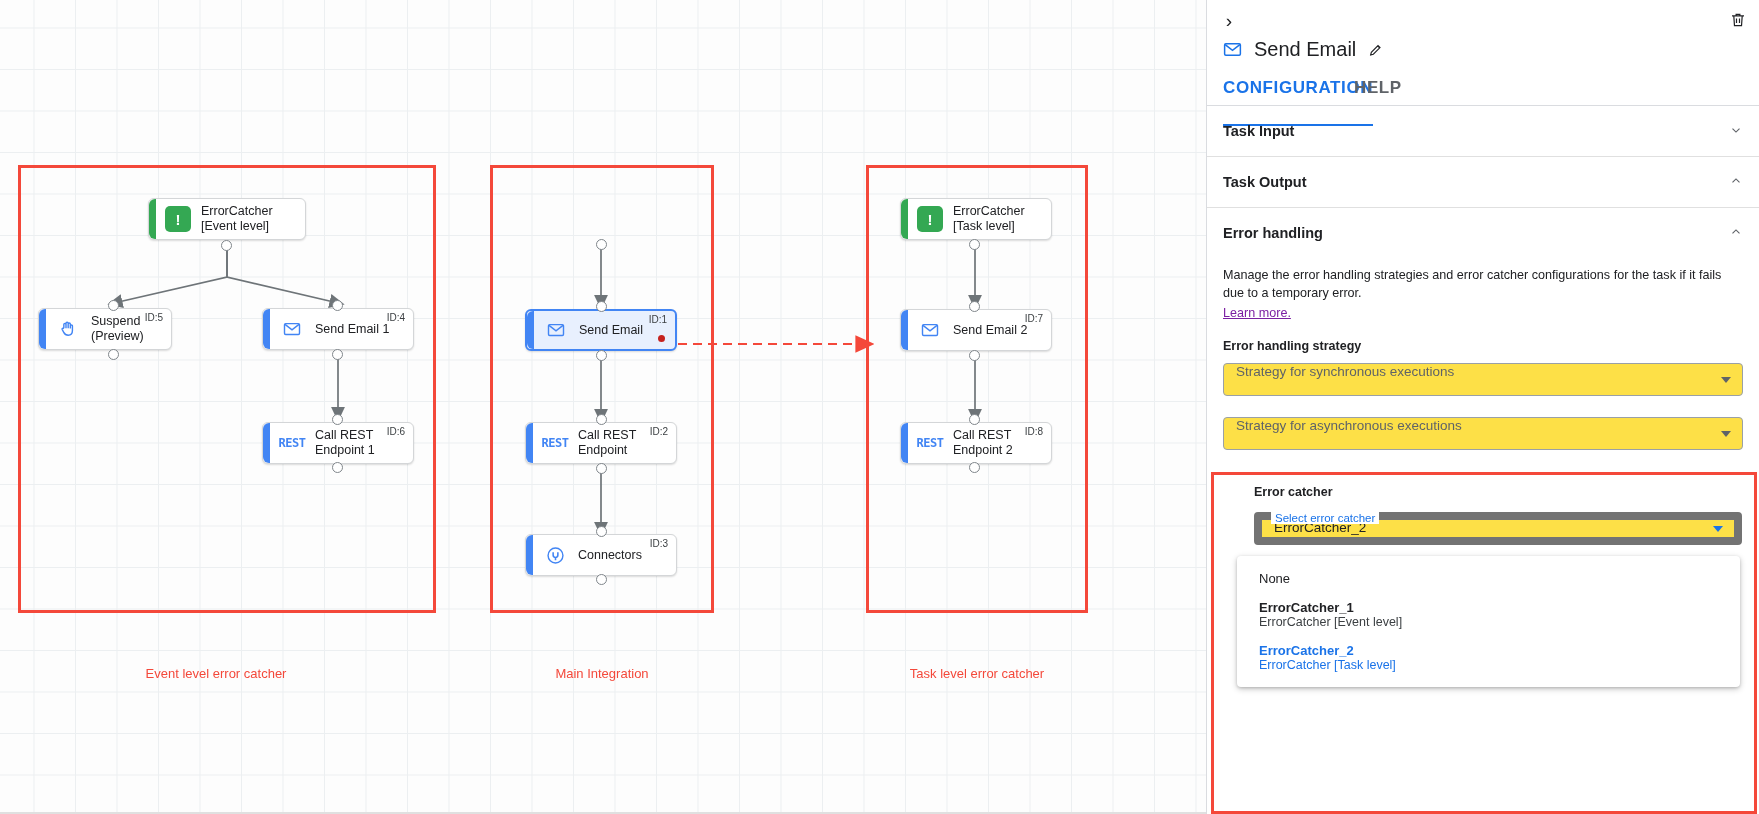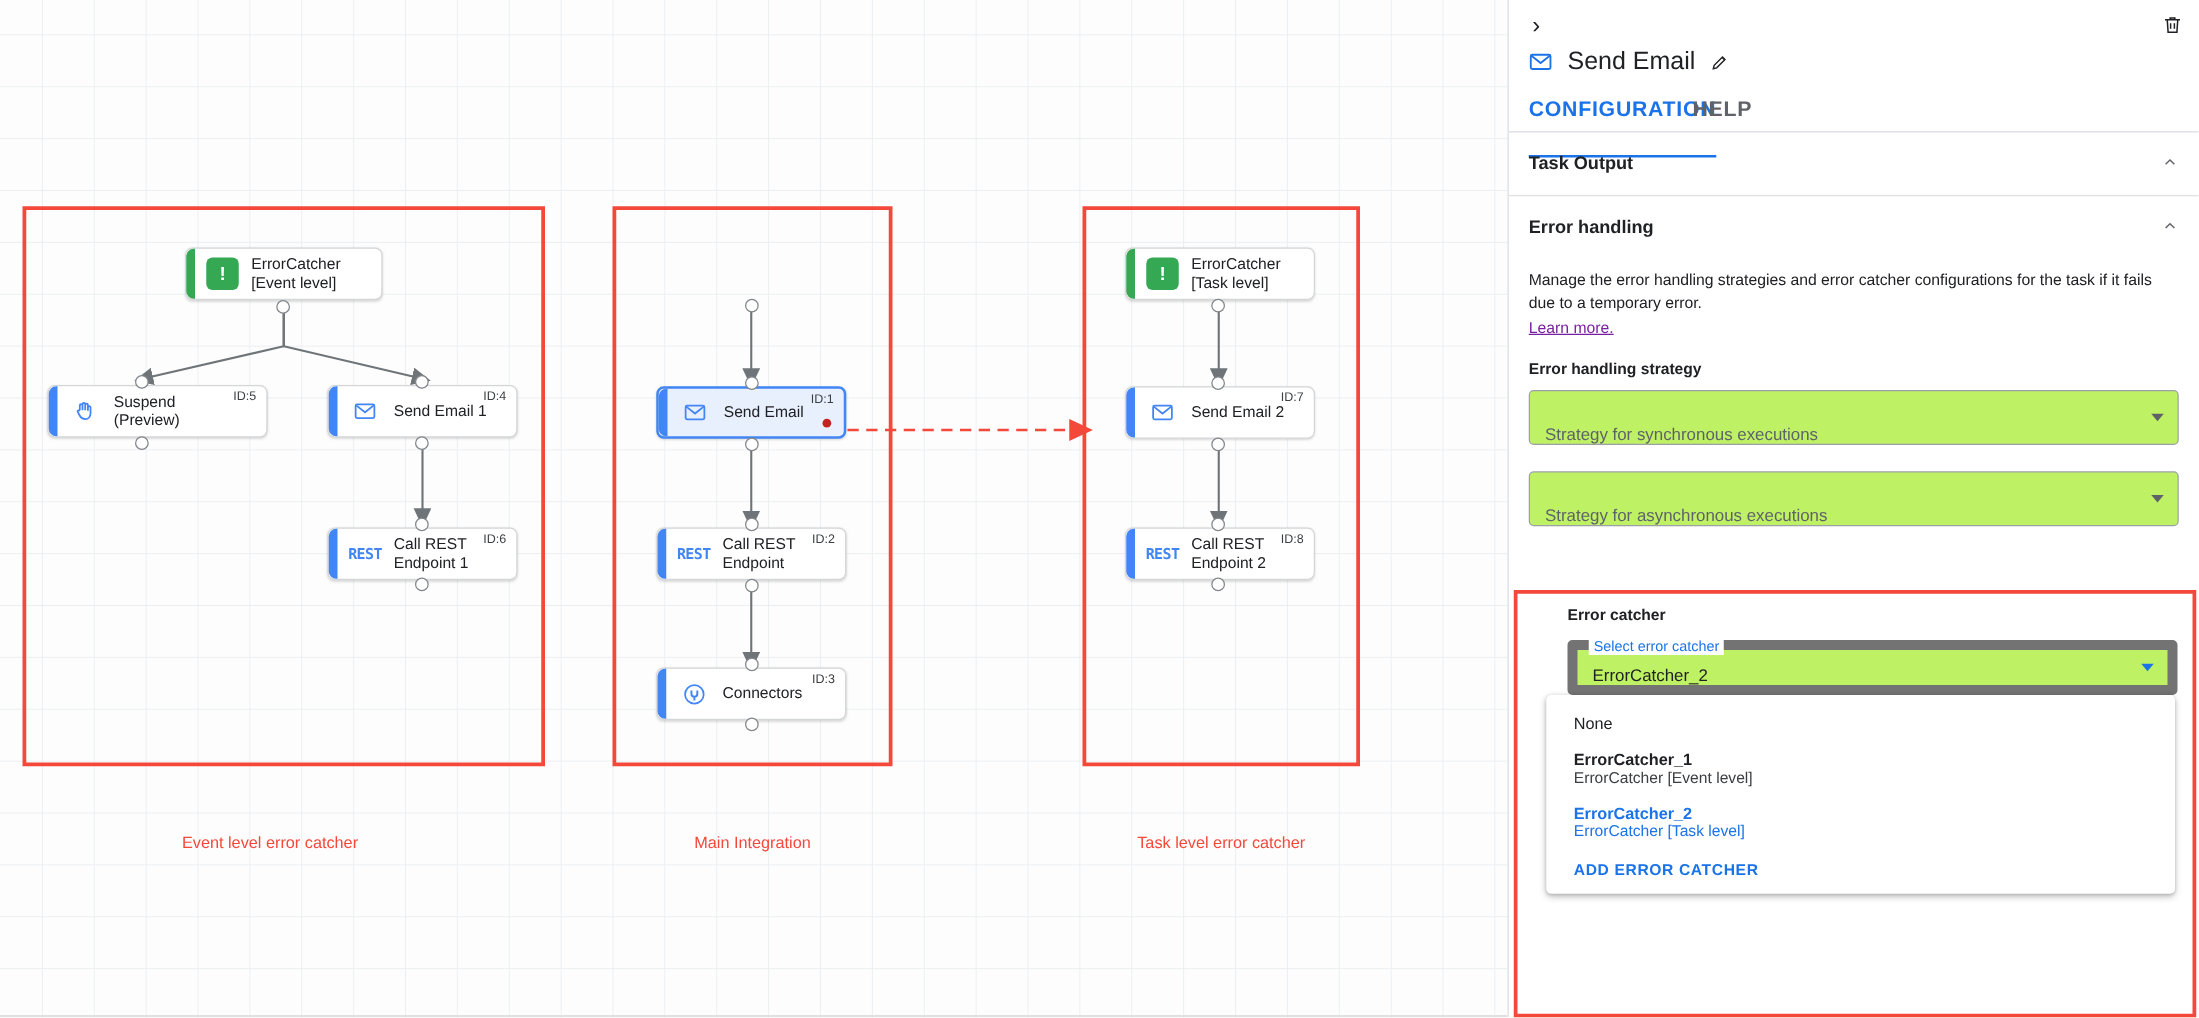--- a/index.html
+++ b/index.html
@@ -138,24 +138,24 @@
   }
   .acc-title { font-size: 14.5px; font-weight: 700; color: #202124; }
   .caret { color: #5f6368; font-size: 13px; }
 
   .sec-body { padding: 6px 16px 0 16px; }
   .desc { font-size: 12.6px; color: #202124; line-height: 1.46; margin: 8px 0 0 0; }
   .learn { color: #7b1fa2; text-decoration: underline; cursor: pointer; }
   .fieldlabel { font-size: 12.5px; font-weight: 700; color: #202124; margin-top: 17px; }
 
   .select {
-    position: relative; margin-top: 10px; height: 44px;
+    position: relative; margin-top: 10px; height: 33px;
     border: 1px solid #9aa0a6; border-radius: 4px;
-    display: flex; align-items: flex-end; padding: 0 12px;
-    font-size: 13.5px; color: #5f6368; cursor: pointer; background: #bef264;
+    display: flex; align-items: flex-start; padding: 0 12px;
+    font-size: 13.5px; color: #5f6368; cursor: pointer; background: #fde047;
   }
   .select .arr {
     position: absolute; right: 11px; top: 50%; transform: translateY(-50%);
     width: 0; height: 0; border-left: 5px solid transparent; border-right: 5px solid transparent;
     border-top: 6px solid #5f6368;
   }
 
   
   .hl-box {
     position: absolute; left: 4px; right: 2px;
@@ -232,21 +232,21 @@
     <div class="node green" style="left:148px; top:198px; width:158px;">
       <div class="stripe"></div>
       <div class="ico sq">
         <span>!</span>
       </div>
       <div class="nlabel">ErrorCatcher
 [Event level]</div>
     </div>
     <div class="knob" style="left:221px; top:240px;"></div>
 
-    <div class="node blue" style="left:38px; top:308px; width:176px;">
+    <div class="node blue" style="left:38px; top:308px; width:134px;">
       <div class="stripe"></div>
       <div class="ico">
         <svg width="20" height="20" viewBox="0 0 24 24" fill="none" stroke="#4285f4" stroke-width="1.7">
           <path d="M7 11V6.5a1.3 1.3 0 1 1 2.6 0V11M9.6 11V5.2a1.3 1.3 0 1 1 2.6 0V11M12.2 11V6a1.3 1.3 0 1 1 2.6 0v5M14.8 11.5V8.4a1.25 1.25 0 1 1 2.5 0v5.4c0 3.3-2 5.7-5 5.7-2.8 0-4.4-1.4-5.4-3.4L5 12.6c-.4-.8.4-1.7 1.3-1.3l.7.4"></path>
         </svg>
       </div>
       <div class="nlabel">Suspend
 (Preview)</div>
       <div class="nid">ID:5</div>
     </div>
@@ -382,20 +382,30 @@
           </svg>
         </span>
       </div>
     </div>
 
     <div class="tabs">
       <div class="tab active" style="left:16px;">CONFIGURATION</div>
       <div class="tab" style="left:147px;">HELP</div>
     </div>
 
+    <div class="acc">
+      <div class="acc-head">
+        <span class="acc-title">Task Input</span>
+        <span class="caret">
+          <svg width="14" height="14" viewBox="0 0 24 24" fill="none" stroke="#5f6368" stroke-width="2">
+              <path d="M6 9.5l6 6 6-6"></path>
+            </svg>
+        </span>
+      </div>
+    </div>
 
     <div class="acc">
       <div class="acc-head">
         <span class="acc-title">Task Output</span>
         <span class="caret">
           <svg width="14" height="14" viewBox="0 0 24 24" fill="none" stroke="#5f6368" stroke-width="2">
               <path d="M6 14.5l6-6 6 6"></path>
             </svg>
         </span>
       </div>
@@ -446,19 +456,18 @@
             <div class="mi-main">None</div>
           </div>
           <div class="menu-item">
             <div class="mi-main b">ErrorCatcher_1</div>
             <div class="mi-sub">ErrorCatcher [Event level]</div>
           </div>
           <div class="menu-item selected">
             <div class="mi-main b">ErrorCatcher_2</div>
             <div class="mi-sub">ErrorCatcher [Task level]</div>
           </div>
-          <div class="menu-action">ADD ERROR CATCHER</div>
         </div>
       </div>
     </div>
 
   </div>
 </div>
 
 </body></html>

